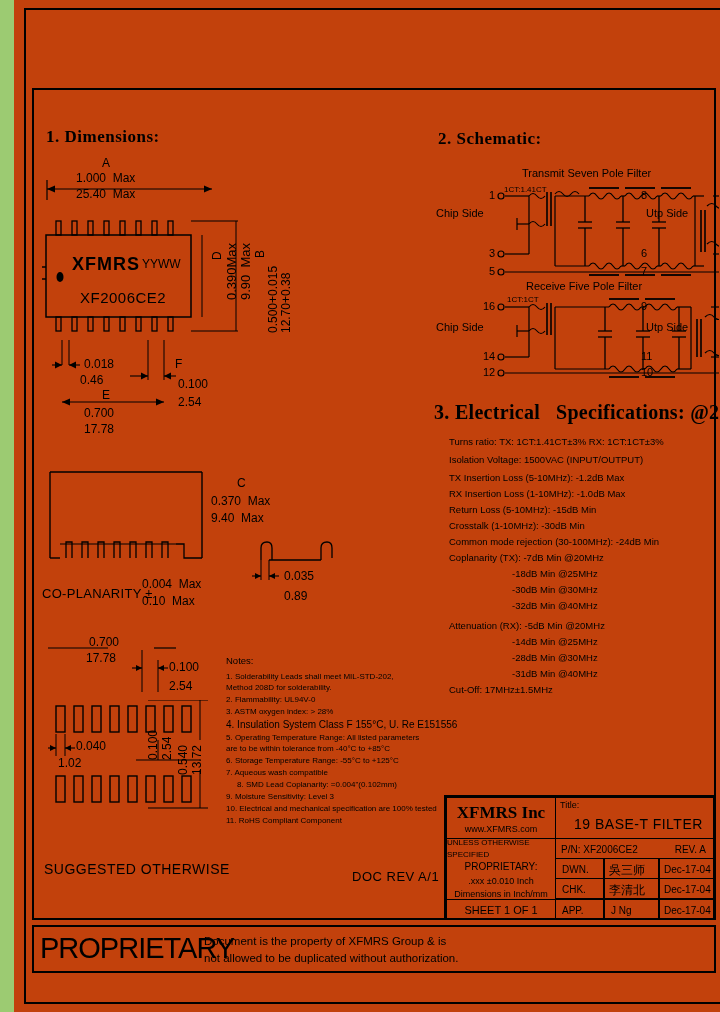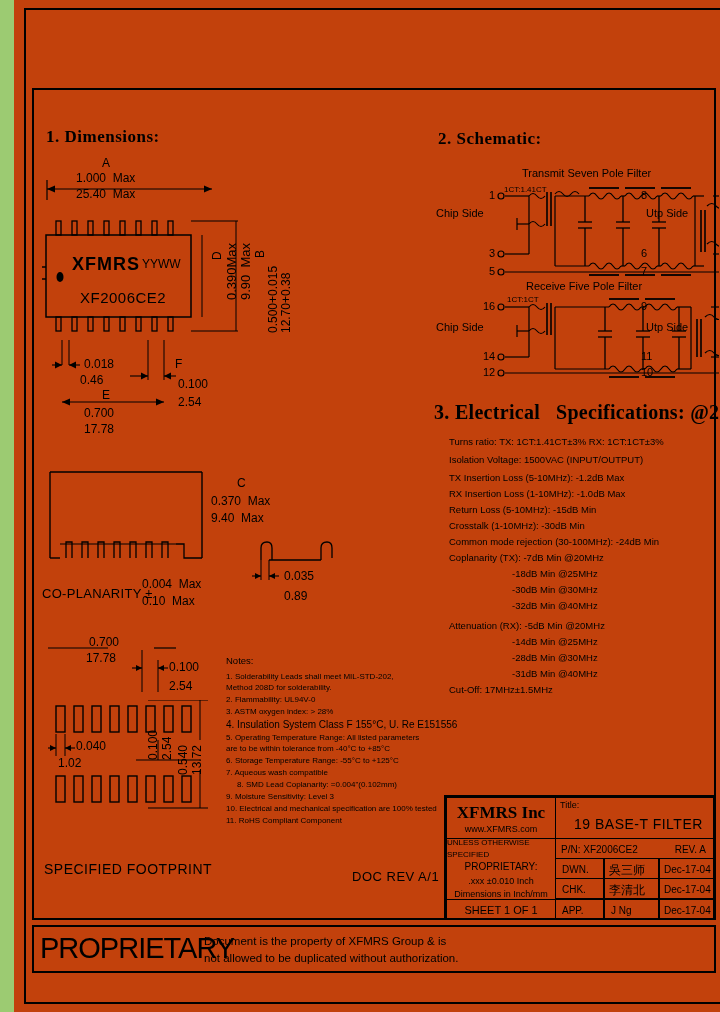--- a/index.html
+++ b/index.html
@@ -216,21 +216,21 @@
     <line x1="110" y1="40" x2="110" y2="60" stroke="#000" stroke-width="1"></line>
   </svg>
 
   <div class="txt mono" style="left:62px;top:740px;font-size:12px;">0.040</div>
   <div class="txt mono" style="left:44px;top:757px;font-size:12px;">1.02</div>
   <div class="txt mono vert" style="left:133px;top:760px;font-size:12px;transform:rotate(-90deg);">0.100</div>
   <div class="txt mono vert" style="left:147px;top:760px;font-size:12px;transform:rotate(-90deg);">2.54</div>
   <div class="txt mono vert" style="left:163px;top:775px;font-size:12px;transform:rotate(-90deg);">0.540</div>
   <div class="txt mono vert" style="left:177px;top:775px;font-size:12px;transform:rotate(-90deg);">13.72</div>
 
-  <div class="txt mono" style="left:30px;top:862px;font-size:14px;letter-spacing:.5px;">SPECIFIED FOOTPRINT</div>
+  <div class="txt mono" style="left:30px;top:862px;font-size:14px;letter-spacing:.5px;">SUGGESTED OTHERWISE</div>
 
   <div class="txt mono" style="left:338px;top:870px;font-size:13px;letter-spacing:.5px;">DOC REV A/1</div>
 
   <div class="txt hdr" style="left:424px;top:130px;font-size:17px;letter-spacing:.5px;">2. Schematic:</div>
 
   <div class="txt mono" style="left:508px;top:168px;font-size:11px;">Transmit Seven Pole Filter</div>
   <div class="txt mono" style="left:490px;top:186px;font-size:8px;">1CT:1.41CT</div>
   <div class="txt mono" style="left:422px;top:208px;font-size:11px;">Chip Side</div>
   <div class="txt mono" style="left:632px;top:208px;font-size:11px;">Utp Side</div>
 

